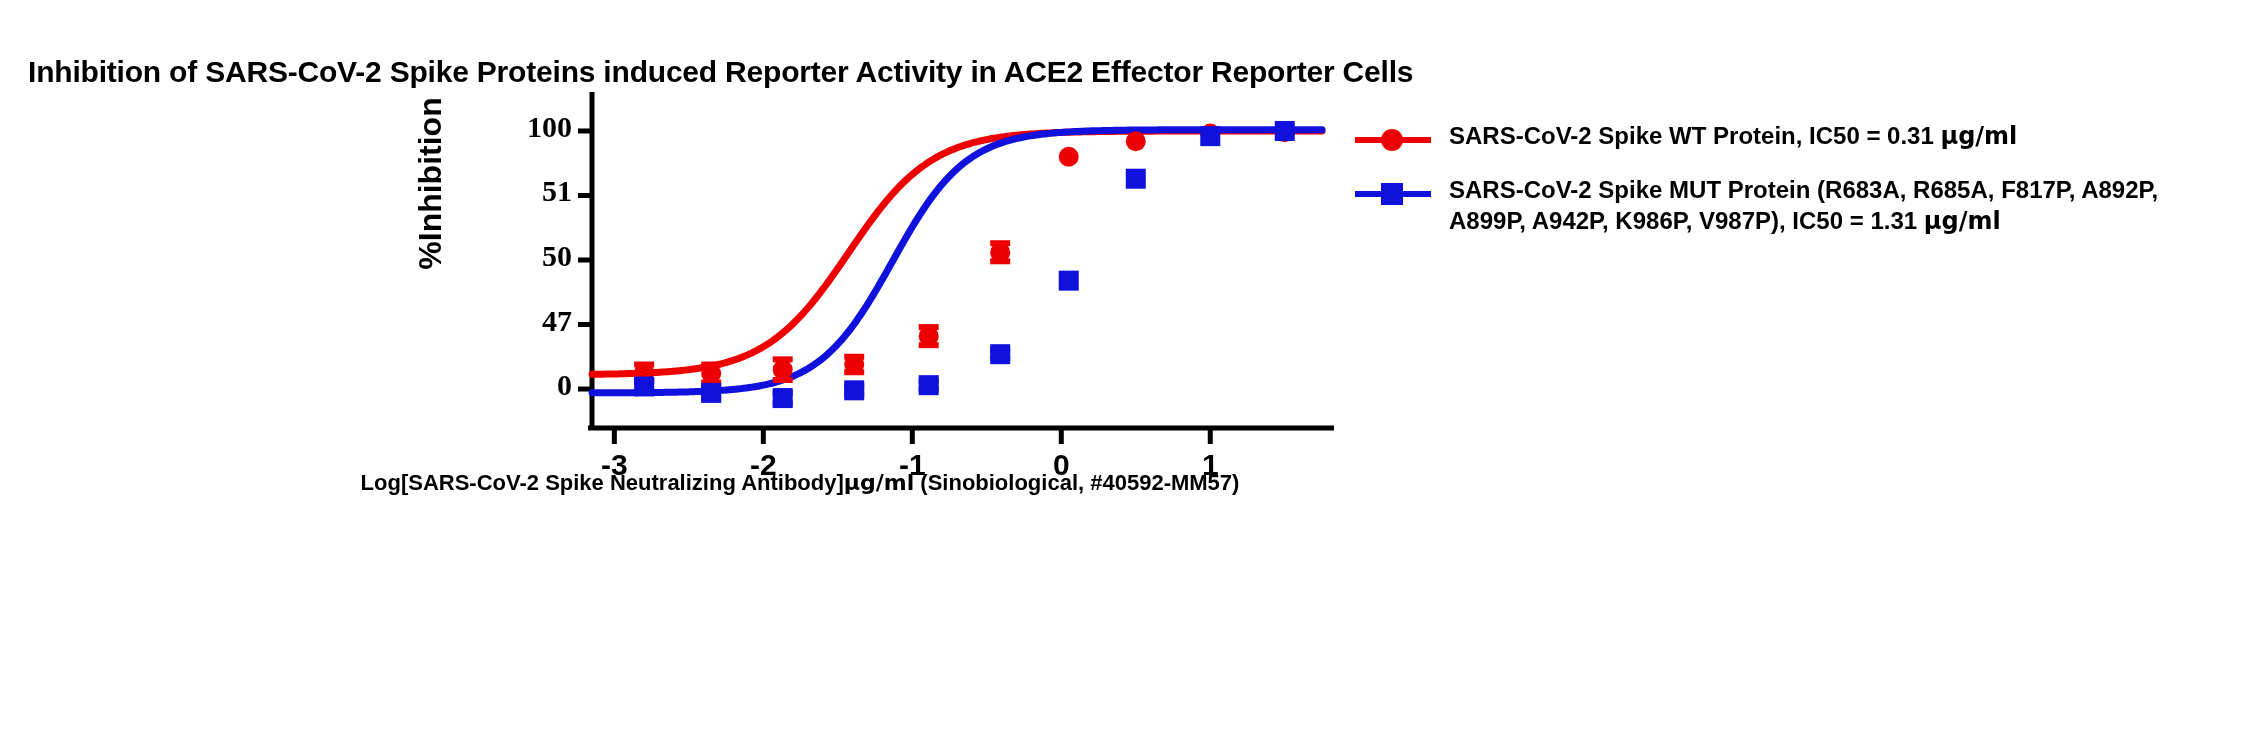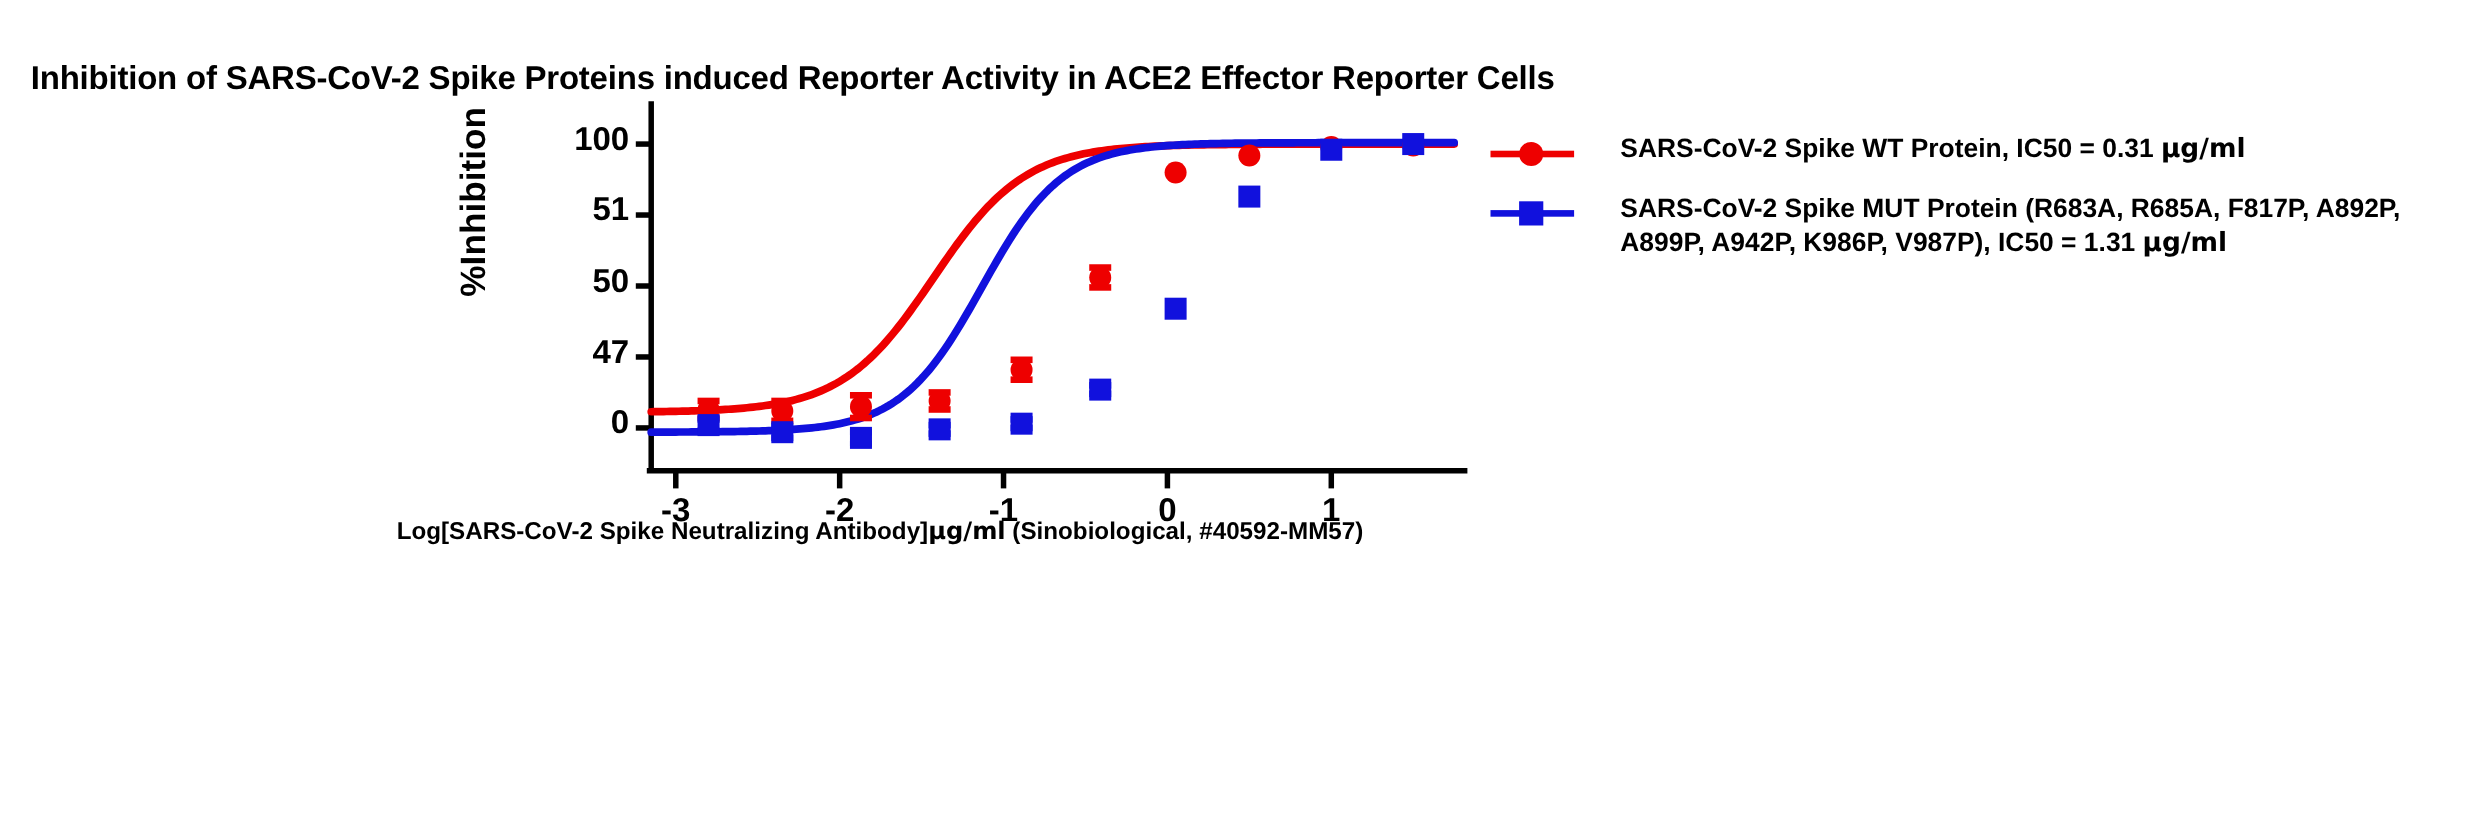--- a/index.html
+++ b/index.html
@@ -73,21 +73,21 @@
     font-family: "Liberation Sans", sans-serif;
   }
 
   .tick-label {
     position: absolute;
     font-size: 30px;
     font-weight: bold;
     font-family: "Liberation Sans", sans-serif;
     white-space: nowrap;
   }
-  .ytick-label { text-align: right; }
+  .ytick-label { text-align: right; font-family: Liberation Serif, serif; }
   .xtick-label { text-align: center; }
 
   
   #legend {
     position: absolute;
     left: 1355px;
     top: 120px;
     width: 870px;
   }
   .legend-row {
@@ -123,21 +123,20 @@
     left: 26px;
     top: 5px;
     width: 22px;
     height: 22px;
   }
   .legend-text {
     font-size: 24px;
     font-weight: bold;
     line-height: 31px;
     font-family: "Liberation Sans", sans-serif;
-    margin-left: 24px;
   }
   .mu { font-family: "DejaVu Sans", sans-serif; font-weight: bold; }
 </style>
 </head>
 <body>
 
 <div id="figure">
 
   <div id="chart-title">Inhibition of SARS-CoV-2 Spike Proteins induced Reporter Activity in ACE2 Effector Reporter Cells</div>
 

